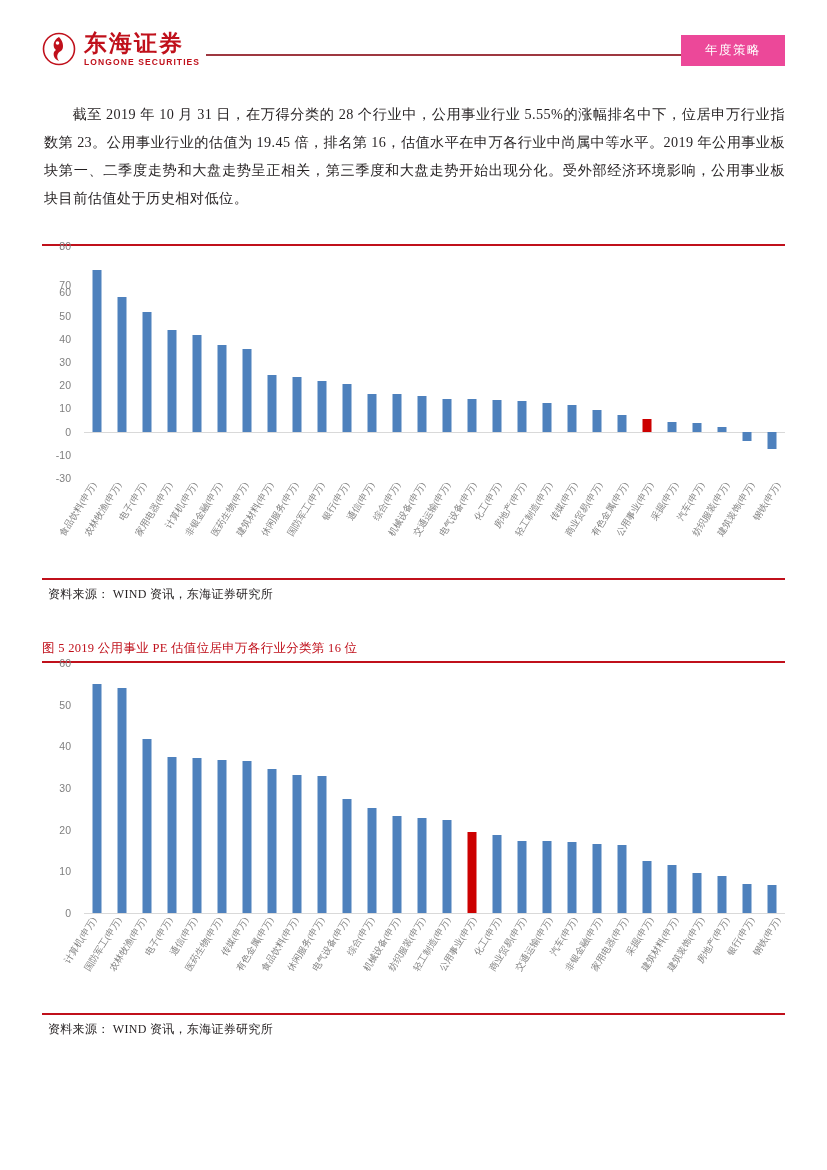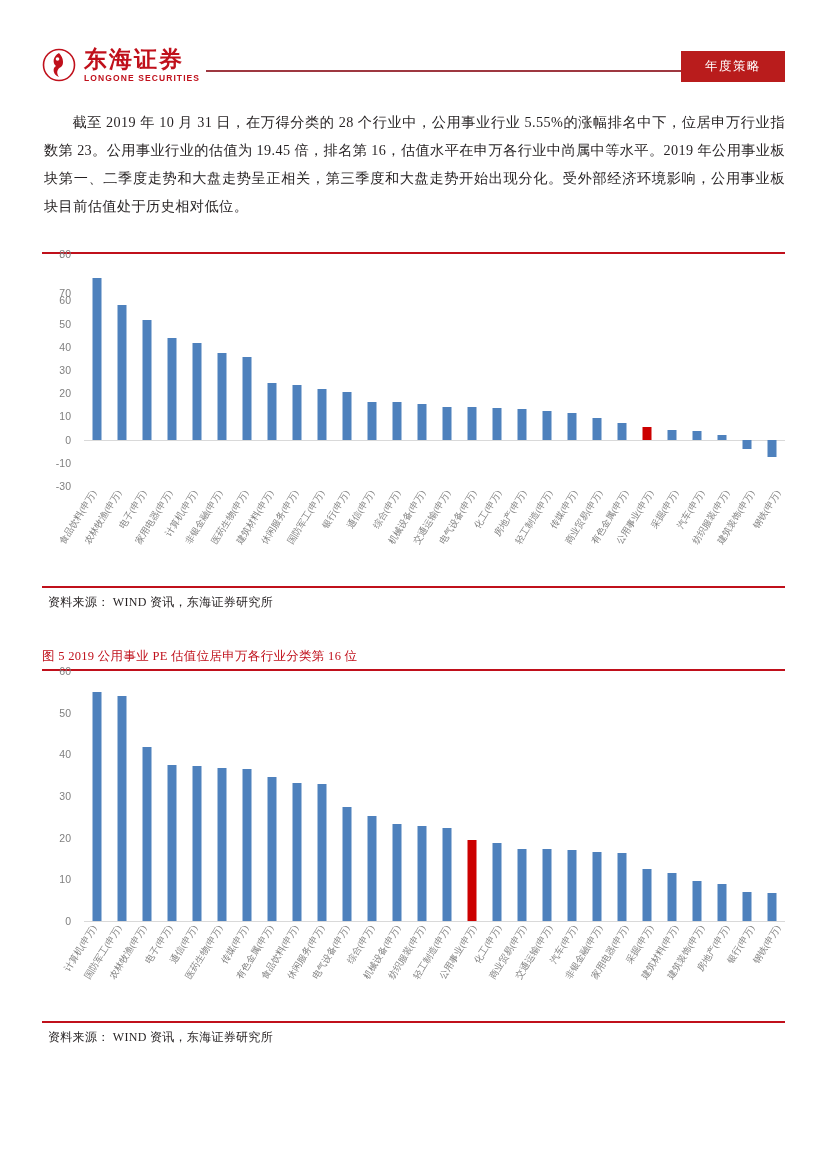--- a/index.html
+++ b/index.html
@@ -14,21 +14,21 @@
     color: #231f20;
     position: relative;
     overflow: hidden;
   }
 
   .page {
     position: relative;
     width: 827px;
     height: 1170px;
     box-sizing: border-box;
-    padding: 16px 42px;
+    padding: 0 42px;
   }
 
   
   .header {
     position: relative;
     height: 62px;
     display: flex;
     align-items: center;
     padding-top: 18px;
   }
@@ -67,34 +67,34 @@
   .header-rule {
     flex: 1 1 auto;
     height: 1.5px;
     background: #9e3840;
     margin: 0 0 0 6px;
     position: relative;
     top: 6px;
   }
   .header-badge {
     flex: 0 0 auto;
-    background: #b91c1c;
+    background: #ec4899;
     color: #ffffff;
     font-size: 12.5px;
     letter-spacing: 1.5px;
     padding: 7px 24px;
     margin-left: 0px;
     position: relative;
     top: 1px;
     white-space: nowrap;
   }
 
   
   .body-text {
-    margin-top: 12px;
+    margin-top: 20px;
     font-size: 14.2px;
     line-height: 28px;
     text-align: justify;
     text-justify: inter-ideograph;
     text-indent: 2em;
     letter-spacing: 0.4px;
     padding-left: 2px;
   }
 
   

